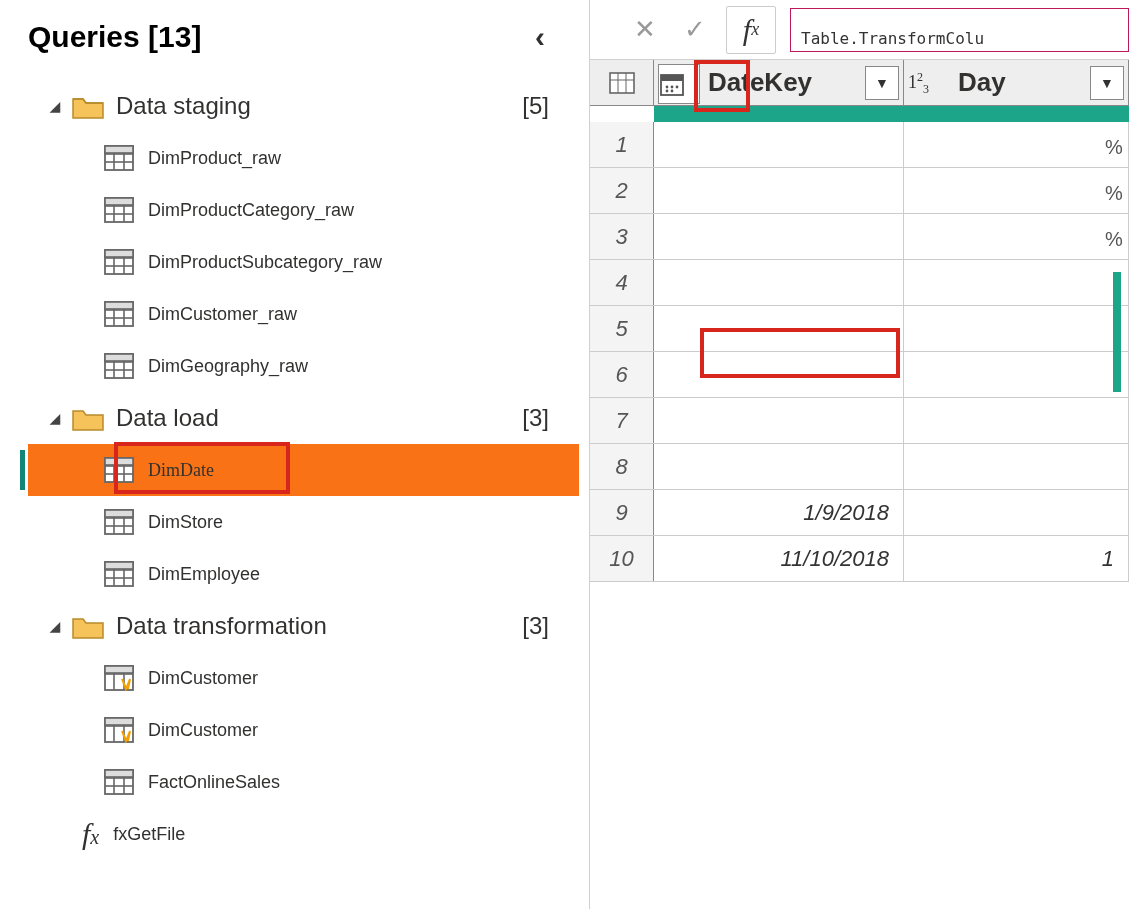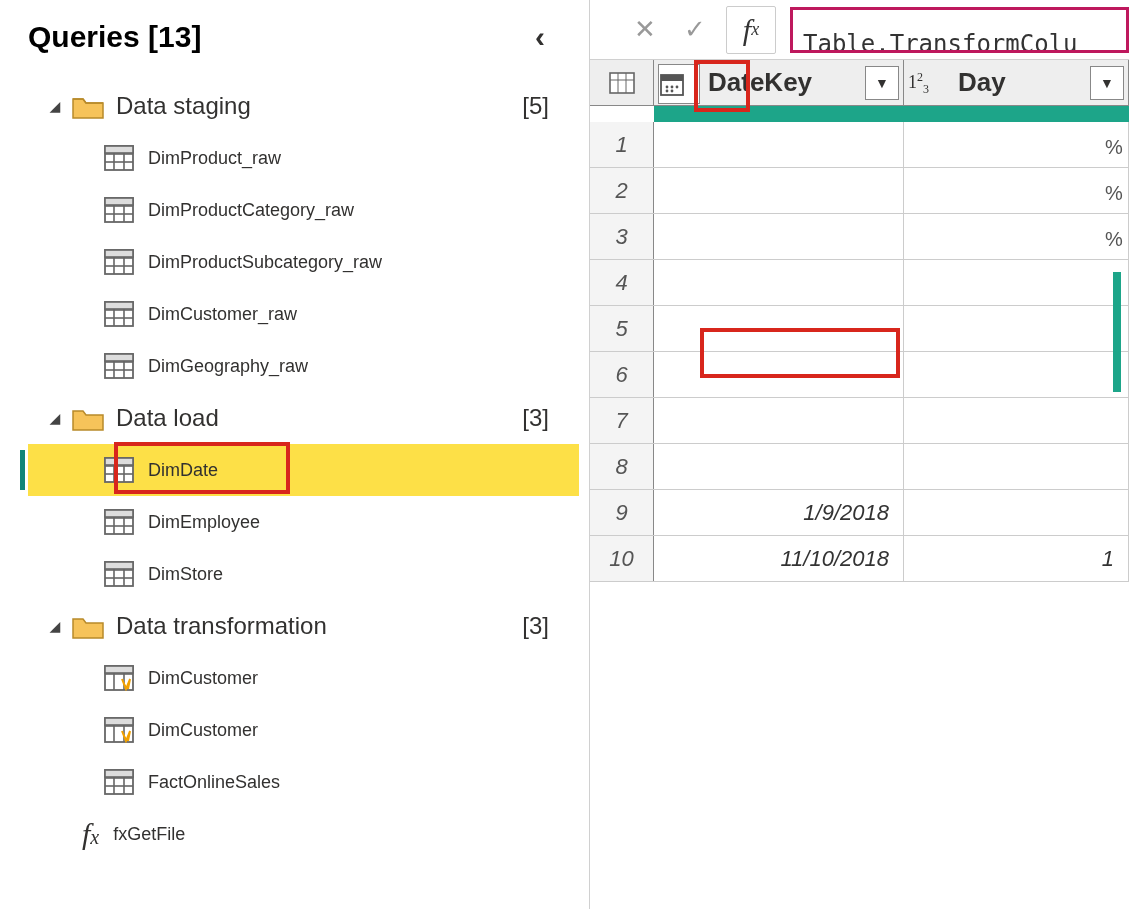--- a/index.html
+++ b/index.html
@@ -65,22 +65,23 @@
     margin-right: 12px;
     display: inline-block;
     position: relative;
   }
   .folder-icon svg { display:block; }
   .folder-label { font-size: 24px; color: #323130; flex: 1; }
   .folder-count { color: #323130; font-size: 24px; padding-right: 30px; }
   .table-icon { width: 30px; height: 26px; margin-right: 14px; display:inline-block; }
   .query-label { font-size: 18px; color: #323130; }
   .selected-row {
-    background: #fde047;
+    background: #f97316;
     position: relative;
+    font-family: Liberation Serif, serif;
   }
   .selected-bar {
     position: absolute;
     left: -8px; top: 6px; bottom: 6px;
     width: 5px;
     background: #118578;
   }
   .fx-row { padding-left: 54px; display:flex; align-items:center; height:52px; }
   .fx-icon { font-style: italic; font-family: "Times New Roman", serif; font-size: 30px; margin-right: 14px; }
   .red-box {
@@ -102,26 +103,26 @@
   }
   .fb-btn {
     width: 50px; height: 48px;
     display:flex; align-items:center; justify-content:center;
     font-size: 26px;
     color: #666;
   }
   .fb-fx { font-style: italic; font-family: "Times New Roman", serif; font-size: 30px; color: #333; border:1px solid #ccc; border-radius:2px; margin: 0 6px;}
   .fb-input {
     flex:1;
-    border:3px solid #be185d;
+    border:1px solid #be185d;
     height: 44px;
     margin-left: 8px;
     padding: 20px 10px;
     font-family: Consolas, monospace;
-    font-size: 24px;
+    font-size: 16px;
     color: #333;
     white-space: nowrap;
     overflow: hidden;
   }
   
   .col-headers {
     display:flex;
     height: 46px;
     border-bottom: 1px solid #888;
     background: #f0f0f0;
@@ -312,34 +313,34 @@
         <li>
             <div class="query-row">
               <span class="table-icon"><svg width="30" height="26">
                   <rect x="1" y="1" width="28" height="24" fill="#fff" stroke="#666" stroke-width="1.8"></rect>
                   <line x1="1" y1="9" x2="29" y2="9" stroke="#666" stroke-width="1.6"></line>
                   <line x1="1" y1="17" x2="29" y2="17" stroke="#666" stroke-width="1.6"></line>
                   <line x1="10" y1="1" x2="10" y2="25" stroke="#666" stroke-width="1.6"></line>
                   <line x1="20" y1="1" x2="20" y2="25" stroke="#666" stroke-width="1.6"></line>
                   <rect x="1" y="1" width="28" height="7" fill="#ddd" stroke="#666" stroke-width="1.6"></rect>
                 </svg></span>
+              <span class="query-label">DimStore</span>
+            </div>
+          </li>
+        <li>
+            <div class="query-row">
+              <span class="table-icon"><svg width="30" height="26">
+                  <rect x="1" y="1" width="28" height="24" fill="#fff" stroke="#666" stroke-width="1.8"></rect>
+                  <line x1="1" y1="9" x2="29" y2="9" stroke="#666" stroke-width="1.6"></line>
+                  <line x1="1" y1="17" x2="29" y2="17" stroke="#666" stroke-width="1.6"></line>
+                  <line x1="10" y1="1" x2="10" y2="25" stroke="#666" stroke-width="1.6"></line>
+                  <line x1="20" y1="1" x2="20" y2="25" stroke="#666" stroke-width="1.6"></line>
+                  <rect x="1" y="1" width="28" height="7" fill="#ddd" stroke="#666" stroke-width="1.6"></rect>
+                </svg></span>
               <span class="query-label">DimEmployee</span>
-            </div>
-          </li>
-        <li>
-            <div class="query-row">
-              <span class="table-icon"><svg width="30" height="26">
-                  <rect x="1" y="1" width="28" height="24" fill="#fff" stroke="#666" stroke-width="1.8"></rect>
-                  <line x1="1" y1="9" x2="29" y2="9" stroke="#666" stroke-width="1.6"></line>
-                  <line x1="1" y1="17" x2="29" y2="17" stroke="#666" stroke-width="1.6"></line>
-                  <line x1="10" y1="1" x2="10" y2="25" stroke="#666" stroke-width="1.6"></line>
-                  <line x1="20" y1="1" x2="20" y2="25" stroke="#666" stroke-width="1.6"></line>
-                  <rect x="1" y="1" width="28" height="7" fill="#ddd" stroke="#666" stroke-width="1.6"></rect>
-                </svg></span>
-              <span class="query-label">DimStore</span>
             </div>
           </li>
       </ul>
     </li>
 
     <li>
       <div class="folder-row">
         <span class="triangle">◢</span>
         <span class="folder-icon">
           <svg width="32" height="26">

